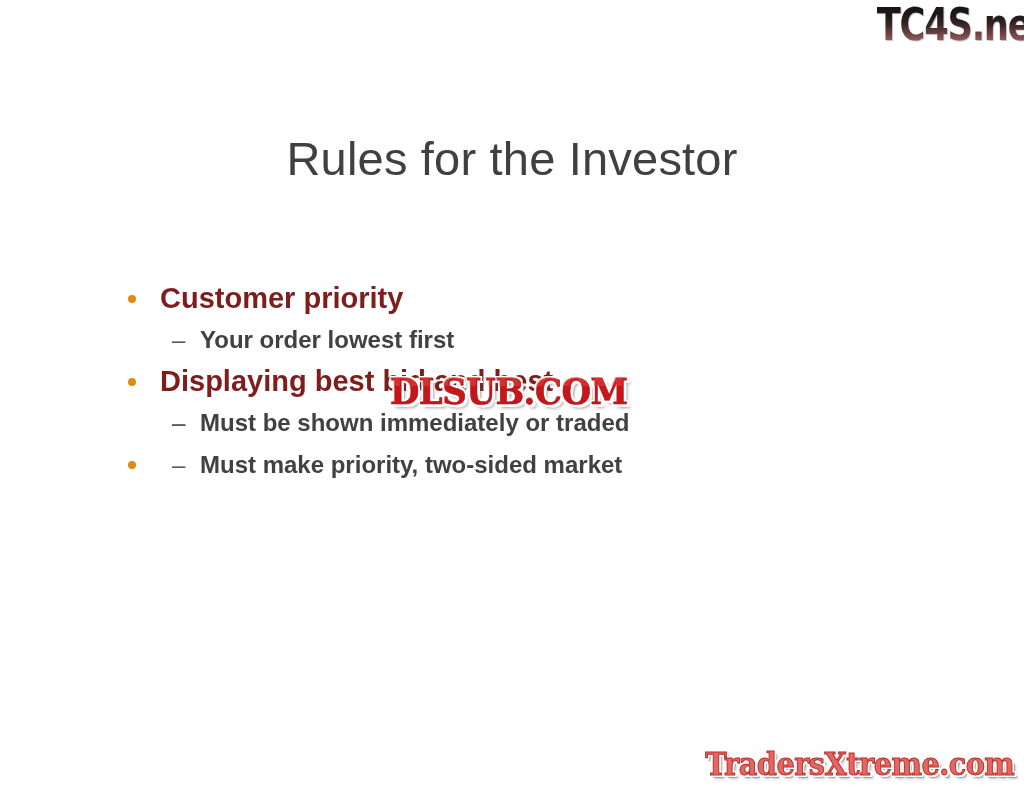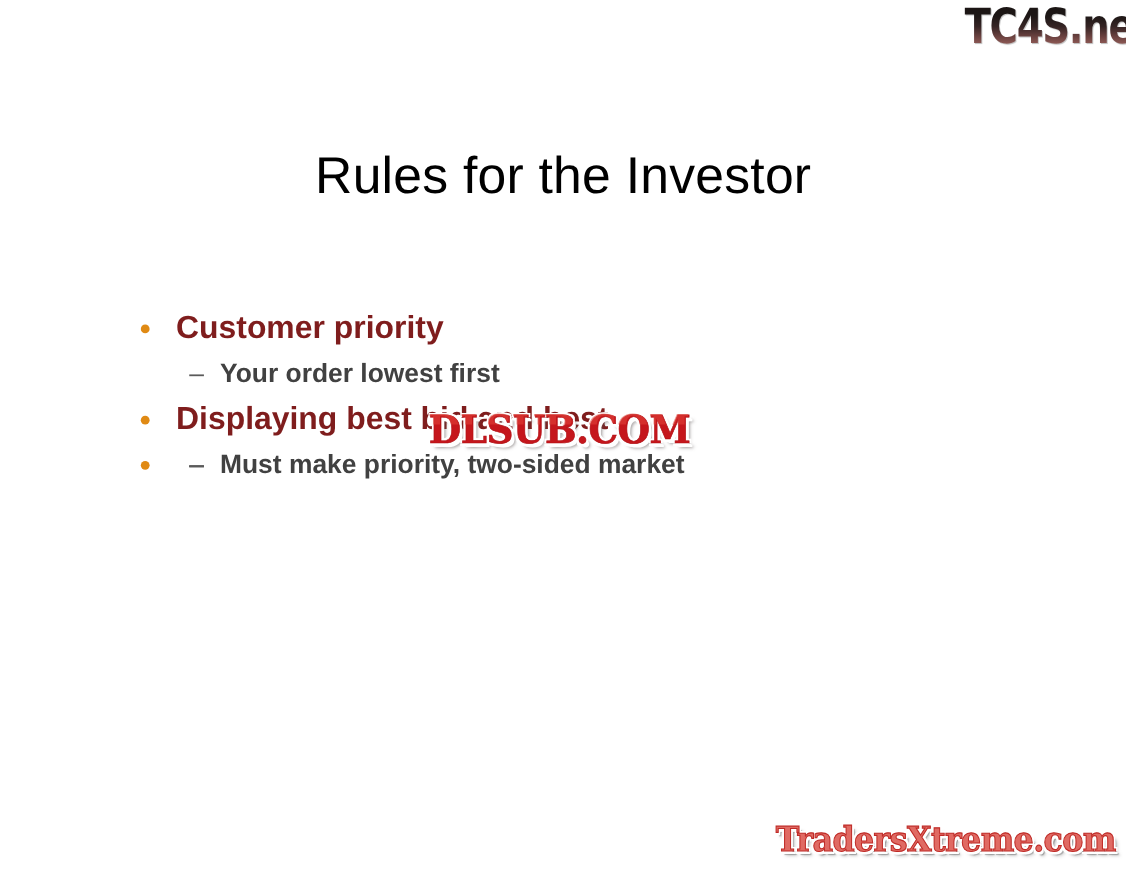--- a/index.html
+++ b/index.html
@@ -60,21 +60,21 @@
   #slide-title {
     position: absolute;
     left: 62px;
     top: 130px;
     width: 900px;
     text-align: center;
     font-family: "Liberation Sans", sans-serif;
     font-weight: normal;
     font-size: 47px;
     line-height: 58px;
-    color: #000000;
+    color: #404040;
     letter-spacing: 0.2px;
     white-space: nowrap;
   }
 
   
   #body-list {
     position: absolute;
     left: 120px;
     top: 278px;
     width: 800px;
@@ -242,20 +242,21 @@
         <span>Displaying best bid and best</span>
       </div>
       <div class="bullet-l2">
         <span class="dash">–</span>
       </div>
     </div>
 
     <div class="bullet-group">
       <div class="bullet-l2">
         <span class="dash">–</span>
+        <span>Must be shown immediately or traded</span>
       </div>
     </div>
 
     <div class="bullet-group">
       <div class="bullet-l1">
         <span class="dot"></span>
       </div>
       <div class="bullet-l2">
         <span class="dash">–</span>
         <span>Must make priority, two-sided market</span>

